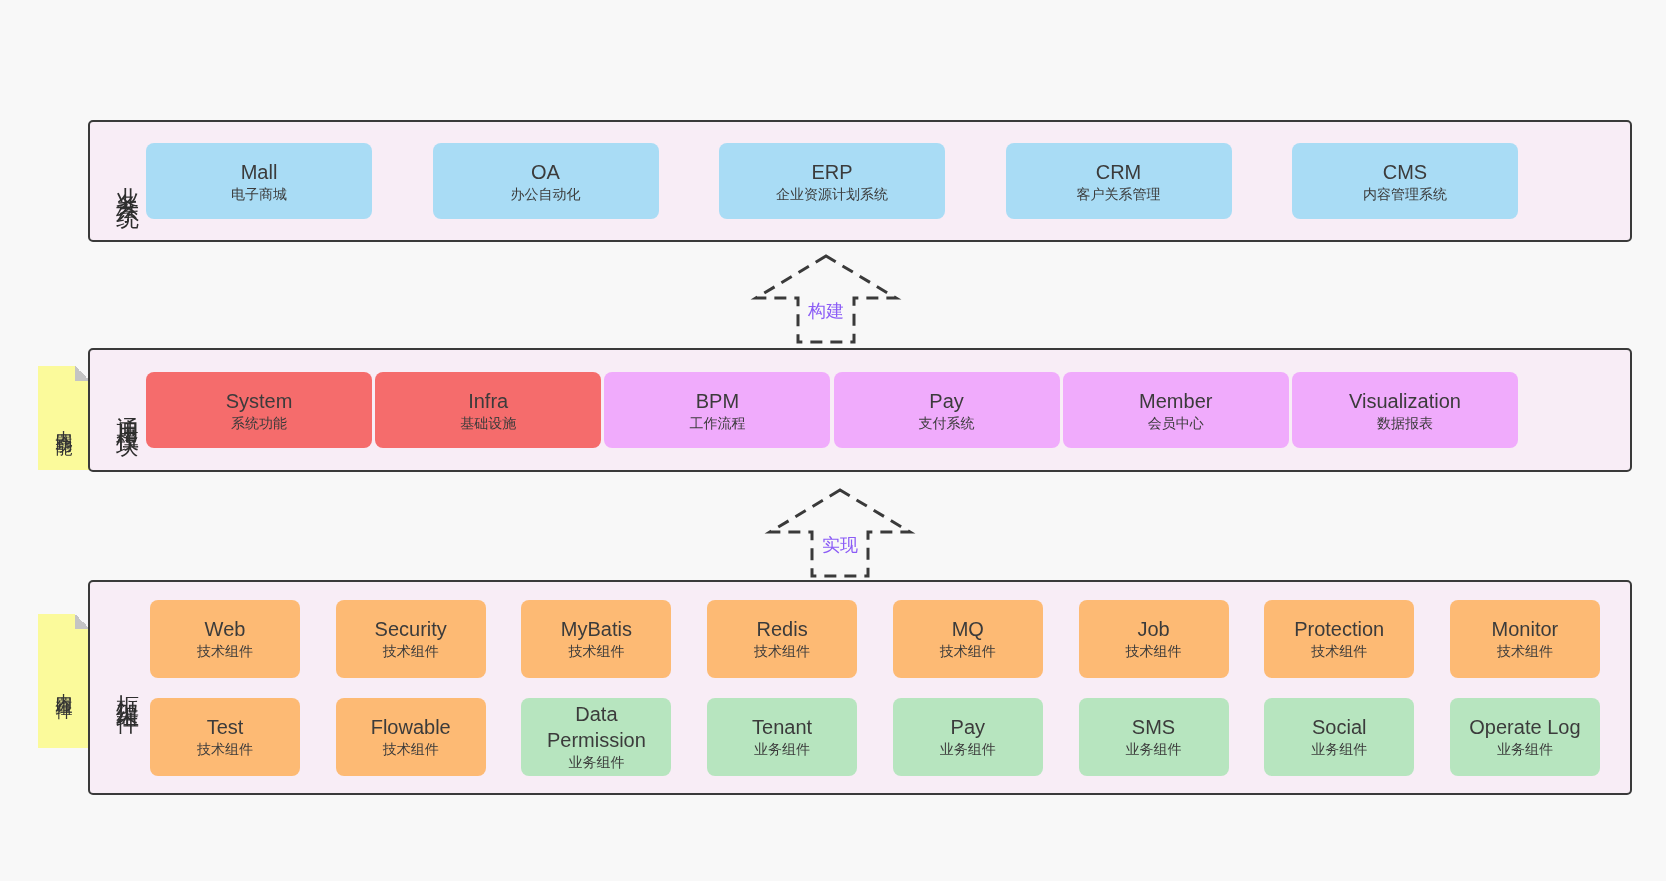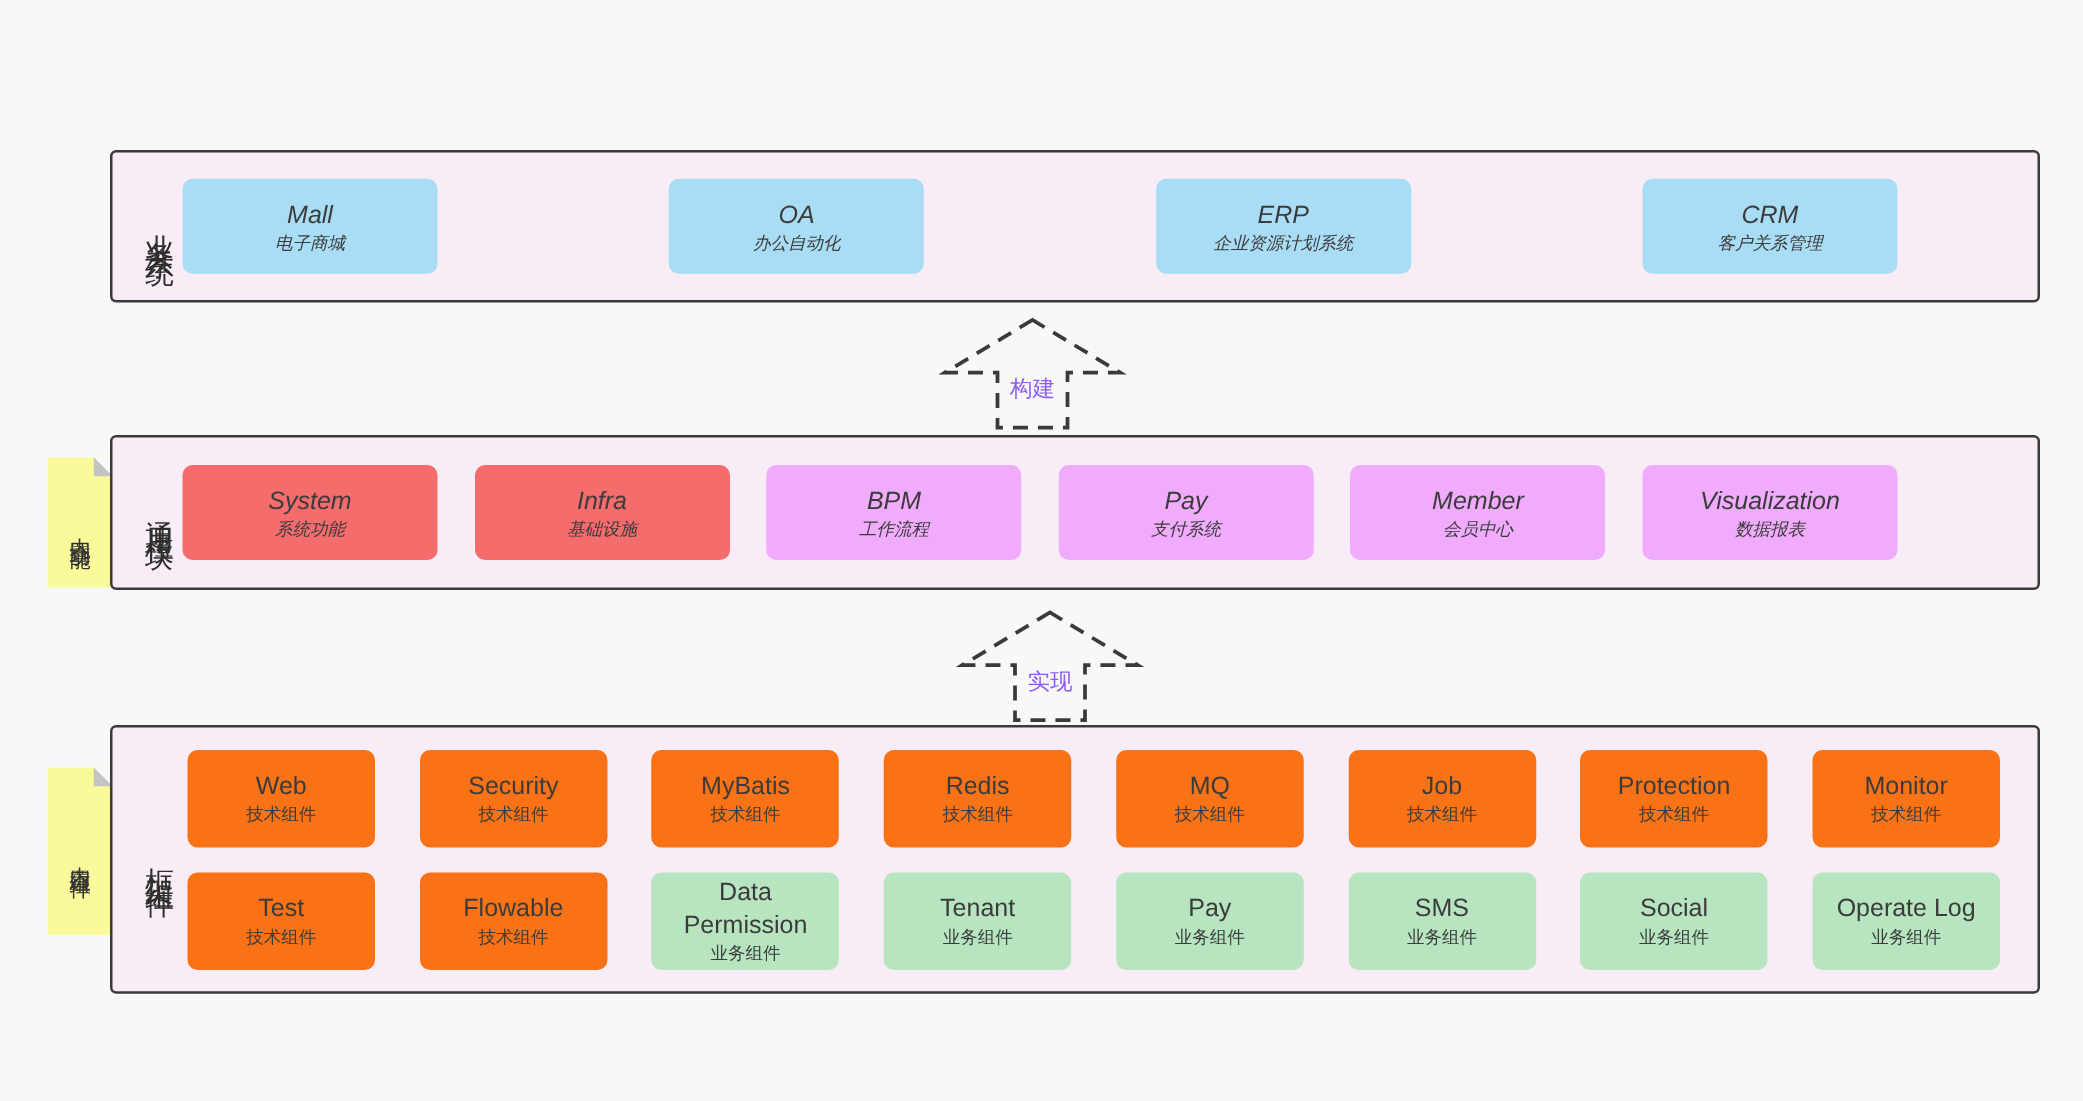--- a/index.html
+++ b/index.html
@@ -31,29 +31,29 @@
   .row { display:flex; justify-content:space-between; }
   .row6 { width:1372px; margin-left:2px; }
   .row8 { width:1450px; margin-left:6px; }
   .rows { display:flex; flex-direction:column; gap:20px; }
 
   .box {
     border-radius:8px; display:flex; flex-direction:column;
     align-items:center; justify-content:center; text-align:center;
     line-height:1.3; padding:4px 6px;
   }
-  .row6 .box { width:204px; height:76px;font-style:italic; }
+  .row6 .box { width:226px; height:76px; }
   .row8 .box { width:150px; height:78px; }
   .box-name { font-size:20px; }
   .box-desc { font-size:14px; }
 
   .blue        { background:#a9dcf5; }
   .red         { background:#f56c6c; }
   .pink        { background:#f0abfc;text-align:right; }
-  .green       { background:#f97316; }
+  .green       { background:#fdba74; }
   .green-light { background:#b7e5bf; }
 
   
   .sticky {
     position:absolute; left:38px; width:52px; z-index:0;
     background:#fbfa9b;
     display:flex; align-items:center; justify-content:center;
   }
   .sticky-modules    { top:366px; height:104px; }
   .sticky-components { top:614px; height:134px; }
@@ -100,20 +100,24 @@
           <div class="box-desc">办公自动化</div>
         </div>
       <div class="box blue">
           <div class="box-name">ERP</div>
           <div class="box-desc">企业资源计划系统</div>
         </div>
       <div class="box blue">
           <div class="box-name">CRM</div>
           <div class="box-desc">客户关系管理</div>
         </div>
+      <div class="box blue">
+          <div class="box-name">CMS</div>
+          <div class="box-desc">内容管理系统</div>
+        </div>
     </div>
   </section>
 
   <div class="arrow arrow-build">
     <svg width="160" height="92" viewBox="0 0 160 92">
       <polygon points="80,3 10,45 52,45 52,89 108,89 108,45 150,45" fill="none" stroke="#3a3a3a" stroke-width="3" stroke-dasharray="12 8"></polygon>
     </svg>
     <span class="arrow-label">构建</span>
   </div>
 

